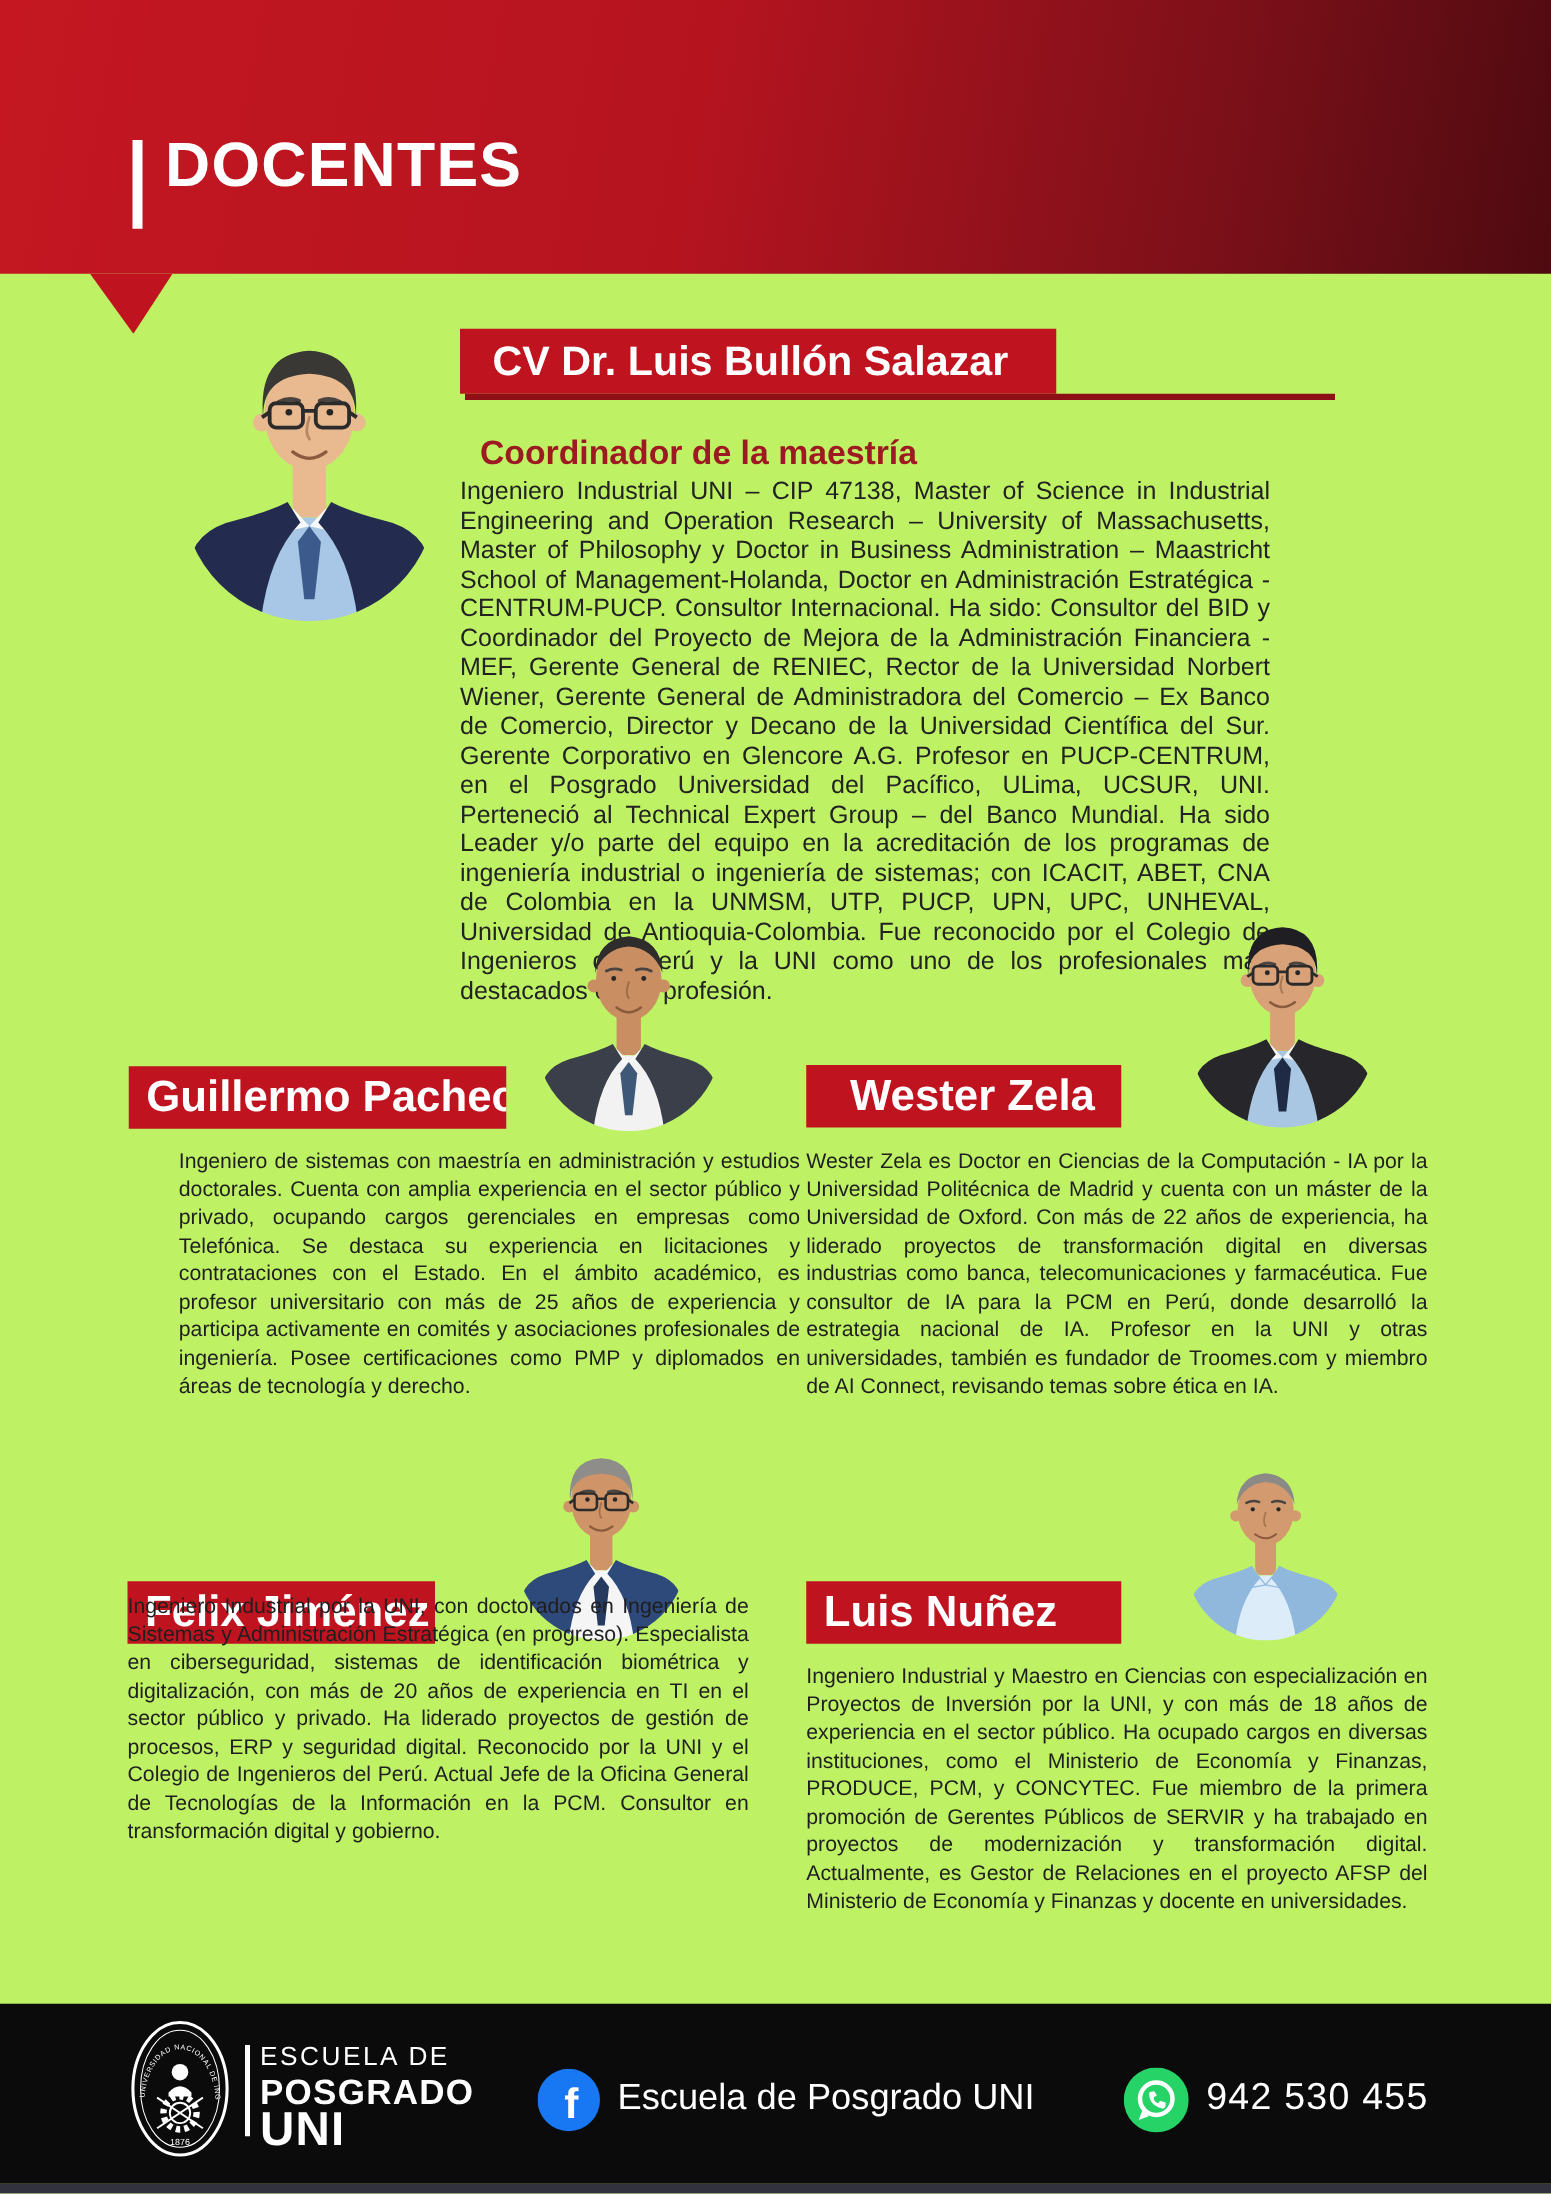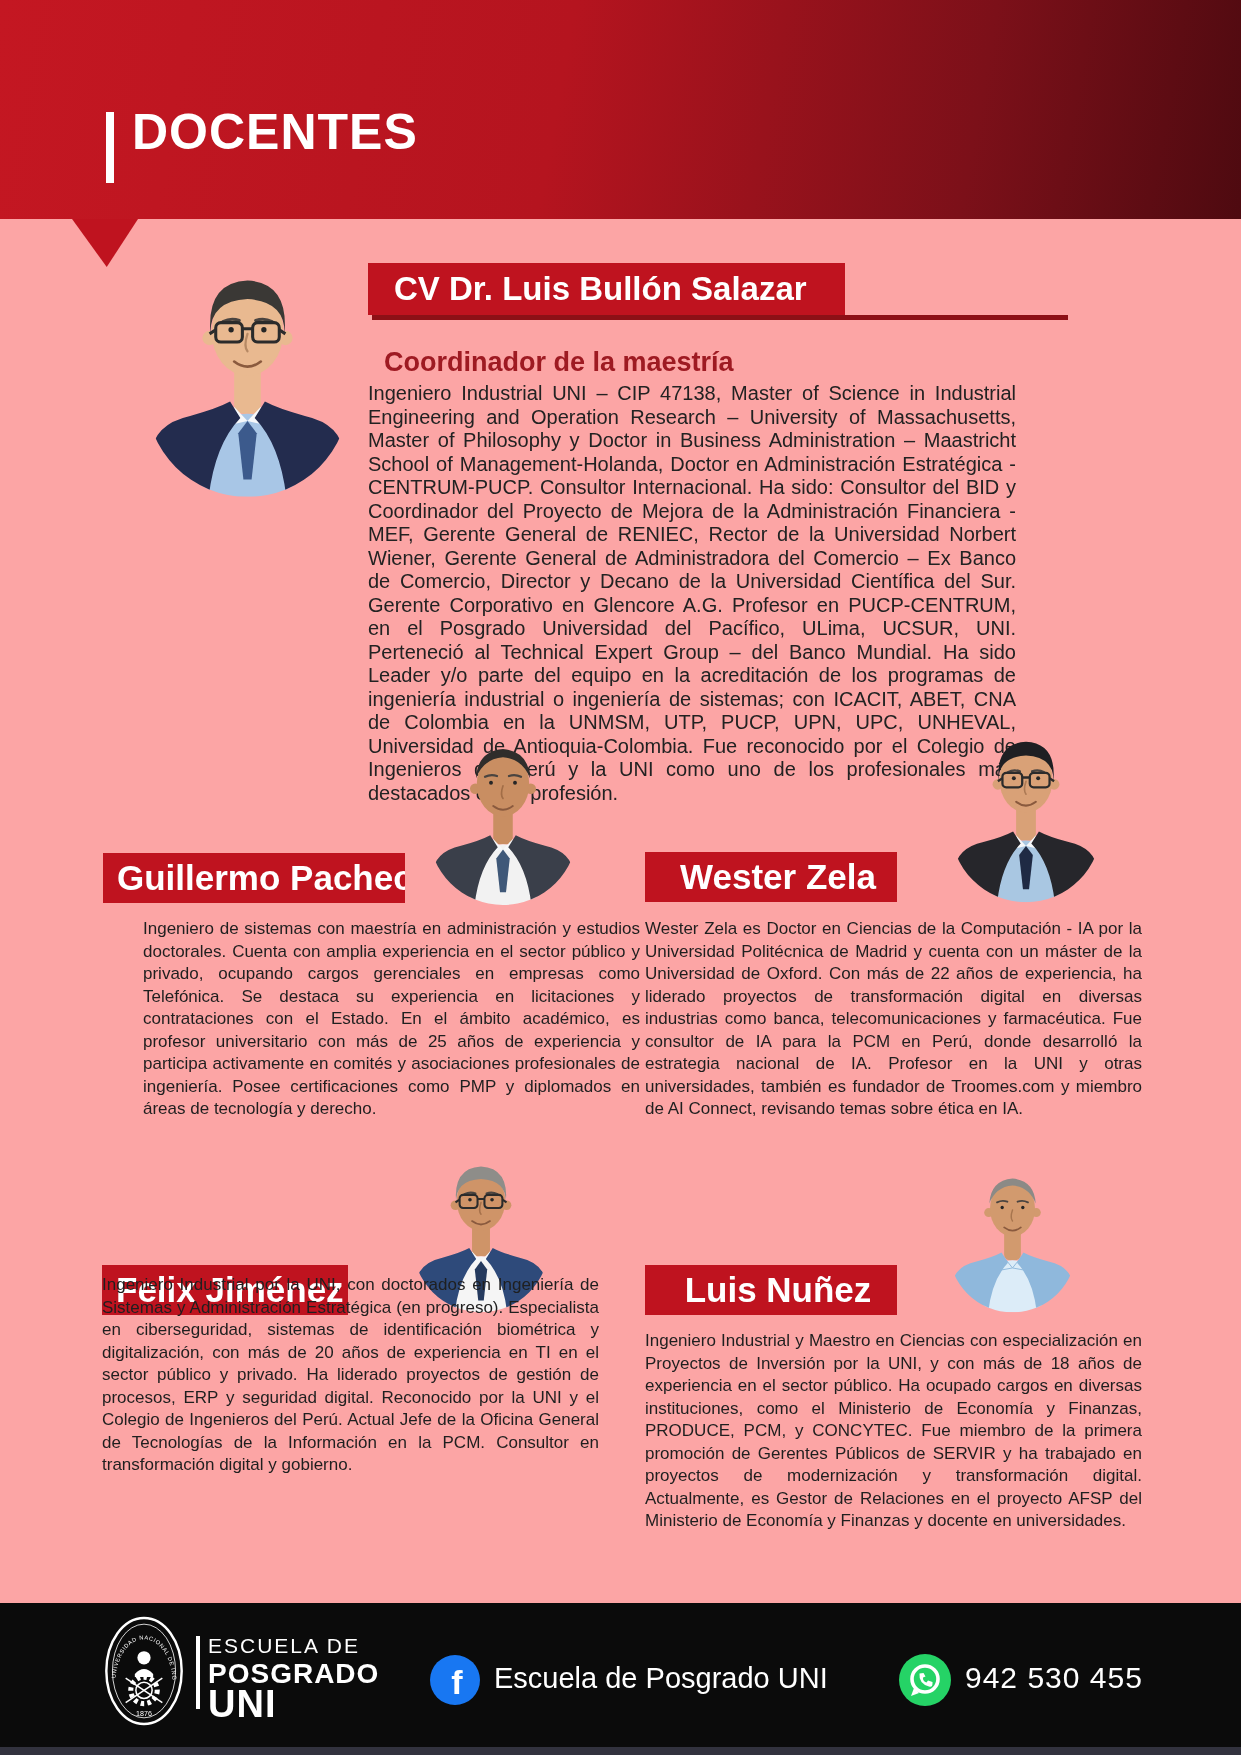--- a/index.html
+++ b/index.html
@@ -1,16 +1,16 @@
 <!DOCTYPE html>
 <html><head>
 <meta charset="utf-8">
 <style>
   html,body{margin:0;padding:0;background:#ffffff;}
-  .page{position:relative;width:1241px;height:1755px;background:#fca5a5;overflow:hidden;
+  .page{position:relative;width:1241px;height:1755px;background:#bef264;overflow:hidden;
         font-family:"Liberation Sans","DejaVu Sans",sans-serif;}
 
   
   .banner{position:absolute;left:0;top:0;width:1241px;height:219px;
           background:linear-gradient(100deg,#c41722 0%,#b5141f 45%,#7c1019 78%,#4e0a10 100%);}
   .banner-accent-bar{position:absolute;left:106px;top:112px;width:8px;height:71px;background:#ffffff;}
   .banner-title{position:absolute;left:132px;top:103px;margin:0;color:#ffffff;
                 font-size:50px;font-weight:700;letter-spacing:1px;}
   .banner-triangle{position:absolute;left:70px;top:219px;width:68px;height:48px;background:#bf131f;
                    clip-path:polygon(3% 0,100% 0,54% 100%);}
@@ -29,21 +29,21 @@
   .cv-bio{position:absolute;left:368px;top:382px;width:648px;margin:0;color:#222222;
           font-size:20px;line-height:23.5px;text-align:justify;}
 
   
   .name-box{position:absolute;height:50px;background:#bf131f;box-sizing:border-box;overflow:hidden;}
   .name-box span{display:block;padding-left:14px;line-height:50px;white-space:nowrap;
                  color:#ffffff;font-size:35px;font-weight:700;}
   .card1-name{left:103px;top:853px;width:302px;}
   .card2-name{left:645px;top:852px;width:252px;text-align:center;}
   .card3-name{left:102px;top:1265px;width:246px;}
-  .card4-name{left:645px;top:1265px;width:252px;text-align:center;}
+  .card4-name{left:645px;top:1265px;width:252px;}
 
   .card1-photo{left:428px;top:733px;width:150px;height:173px;}
   .card2-photo{left:950px;top:728px;width:152px;height:175px;}
   .card3-photo{left:412px;top:1154px;width:138px;height:159px;}
   .card4-photo{left:948px;top:1165px;width:129px;height:148px;}
 
   .card-bio{position:absolute;width:497px;margin:0;color:#1f1f1f;font-size:17px;
             line-height:22.5px;text-align:justify;}
   .card1-bio{left:103px;top:918px;margin-left:40px;}
   .card2-bio{left:645px;top:918px;}

